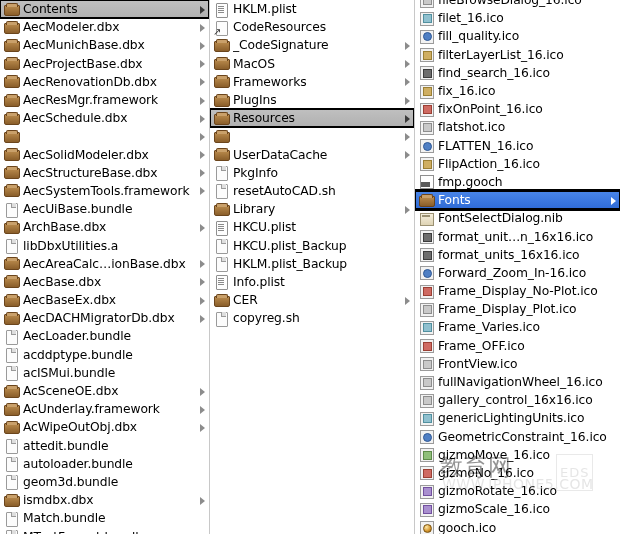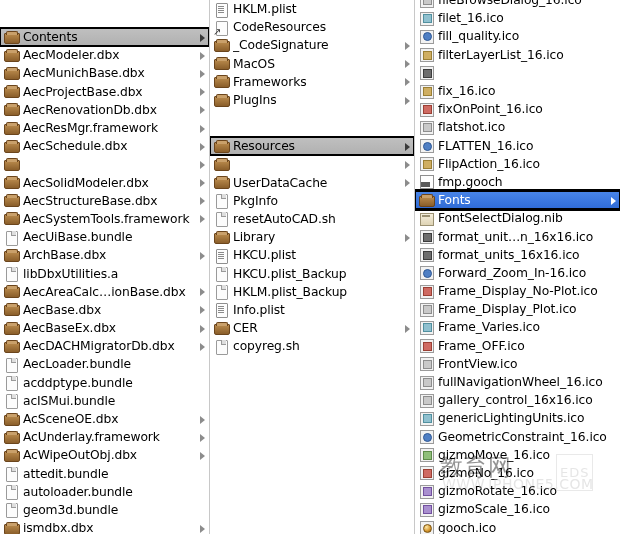--- a/index.html
+++ b/index.html
@@ -46,21 +46,20 @@
     text-overflow:clip;
     white-space:nowrap;
     letter-spacing:-0.1px;
   }
   .row.sel-gray{
     background:#b8b8b8;
     background:linear-gradient(#c0c0c0,#b0b0b0);
     outline:2px solid #000;
     outline-offset:-1px;
     z-index:4;
-    margin-top:28px;
   }
   .row.sel-blue{
     background:#3a72d8;
     background:linear-gradient(#4a86e8,#2f6bd6);
     color:#ffffff;
     outline:3px solid #000;
     outline-offset:-1px;
     z-index:5;
   }
 
@@ -492,20 +491,21 @@
         <div class="row">
           <span class="ico icofile blue"></span>
           <span class="label">fill_quality.ico</span>
         </div>
         <div class="row">
           <span class="ico icofile gold"></span>
           <span class="label">filterLayerList_16.ico</span>
         </div>
         <div class="row">
           <span class="ico icofile dark"></span>
+          <span class="label">find_search_16.ico</span>
         </div>
         <div class="row">
           <span class="ico icofile gold"></span>
           <span class="label">fix_16.ico</span>
         </div>
         <div class="row">
           <span class="ico icofile red"></span>
           <span class="label">fixOnPoint_16.ico</span>
         </div>
         <div class="row">

